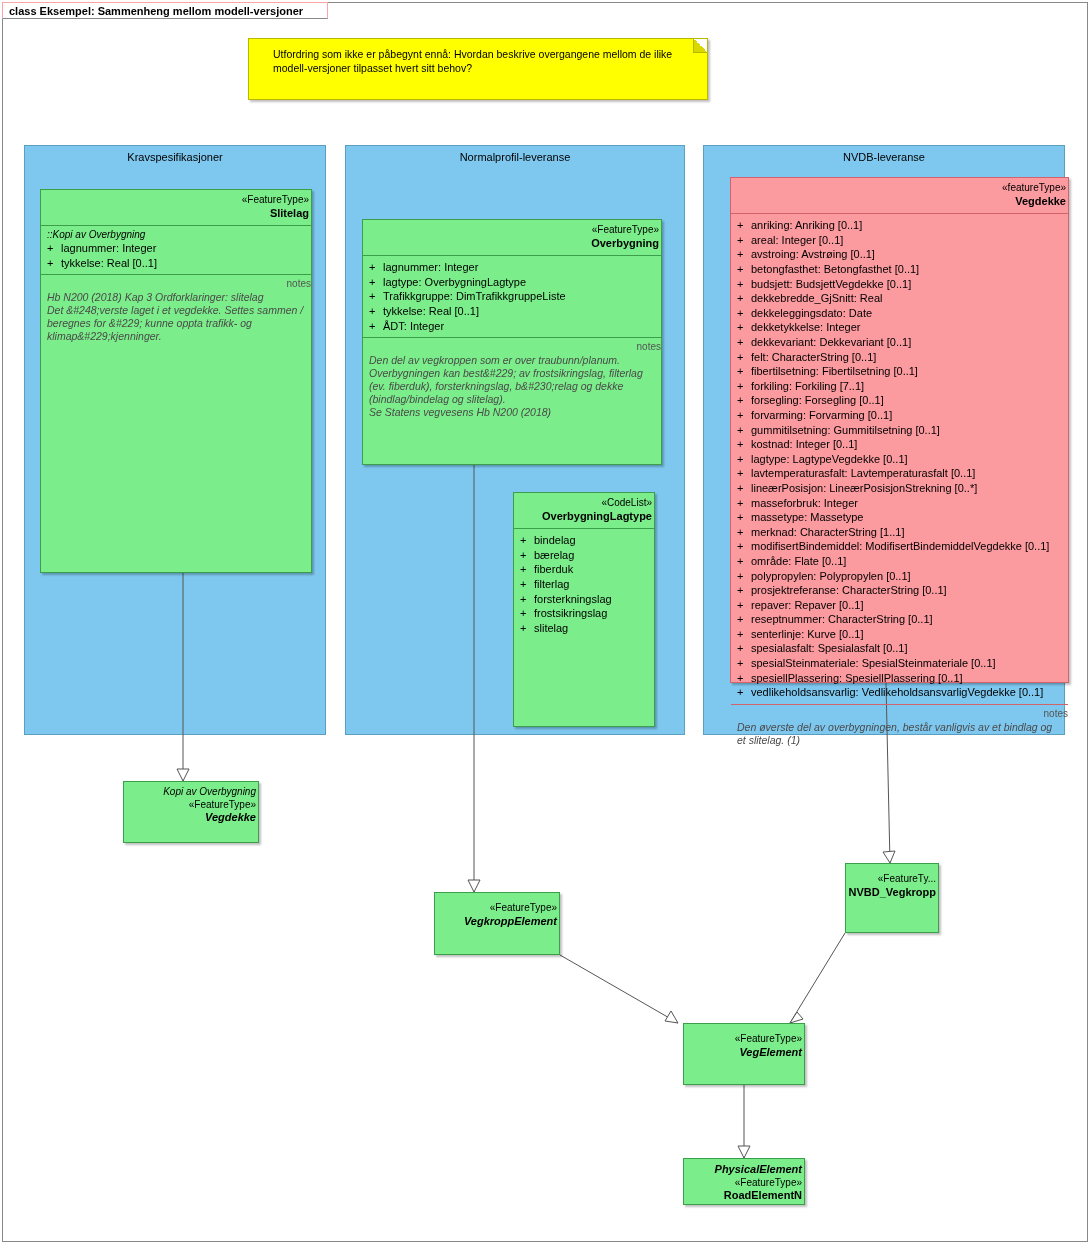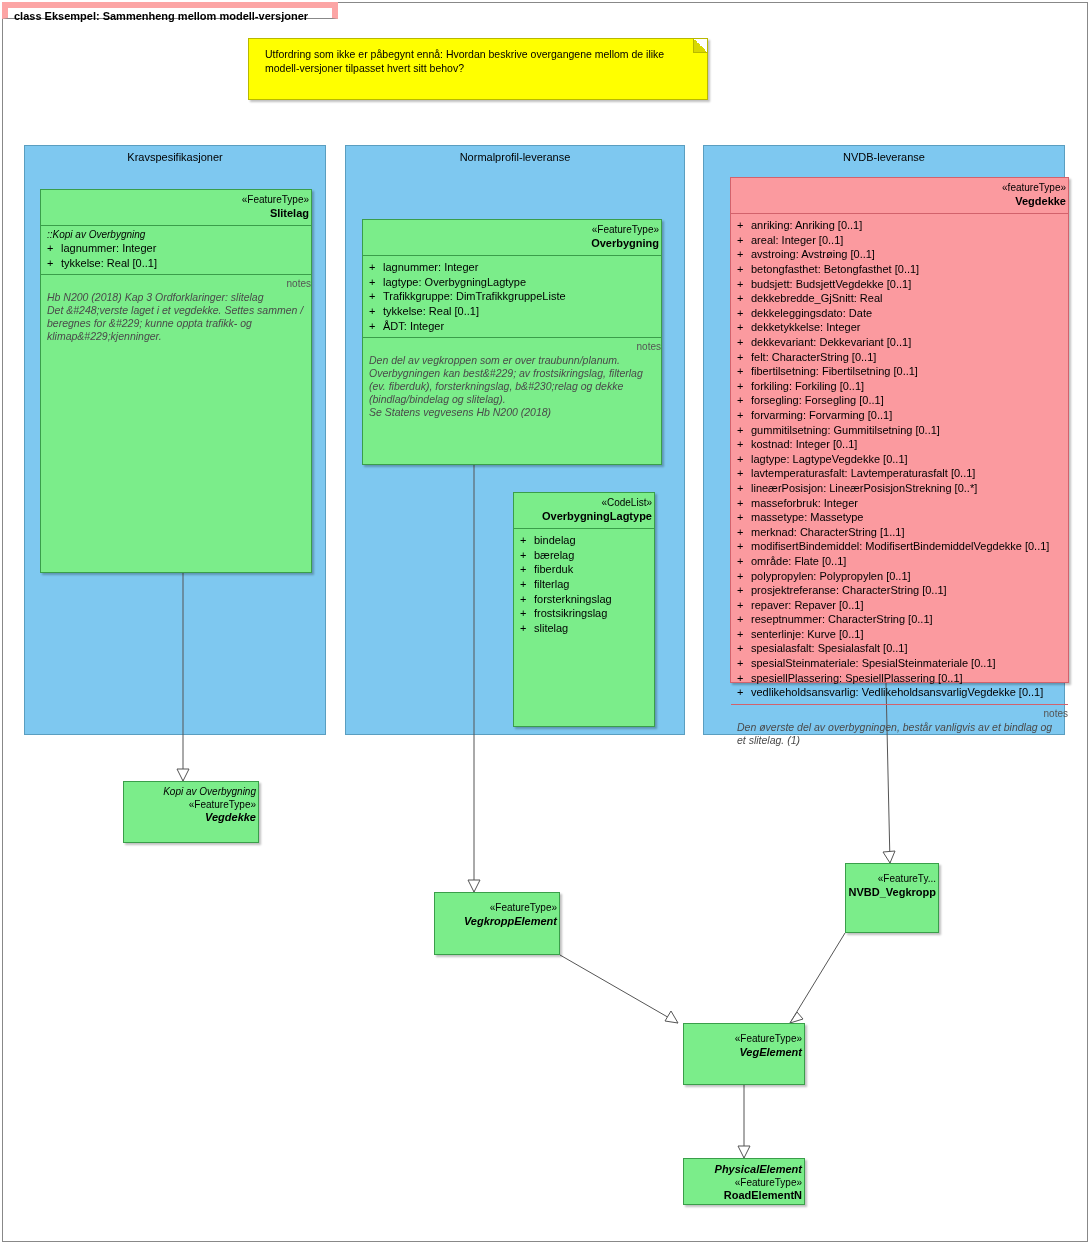--- a/index.html
+++ b/index.html
@@ -11,21 +11,21 @@
     color:#000;
     position:relative;
     overflow:hidden;
   }
   .frame{
     position:absolute;left:2px;top:2px;width:1086px;height:1240px;
     border:1px solid #888;box-sizing:border-box;background:#fff;
   }
   .frame-tab{
     position:absolute;left:2px;top:2px;height:17px;
-    border:6px solid #fca5a5;border-bottom:1px solid #888;
+    border:1px solid #fca5a5;border-bottom:1px solid #888;
     background:#fff;box-sizing:border-box;
     padding:2px 24px 2px 6px;
     font-size:11px;font-weight:bold;
     white-space:nowrap;
   }
   .frame-tab:after{
     content:"";position:absolute;right:0;top:0;width:16px;height:100%;
     background:linear-gradient(to bottom left, #fff 50%, transparent 50%);
   }
 
@@ -95,21 +95,21 @@
 
   
   .note{
     position:absolute;
     background:#ffff00;
     border:1px solid #b8b800;
     box-sizing:border-box;
     box-shadow:2px 2px 2px rgba(0,0,0,0.25);
     font-size:10.5px;
     line-height:14px;
-    padding:8px 16px;
+    padding:8px 24px;
   }
   .note:after{
     content:"";
     position:absolute;right:0;top:0;
     width:14px;height:14px;
     background:linear-gradient(to bottom left,#fff 50%, #d8d800 50%);
     border-left:1px solid #b8b800;
     border-bottom:1px solid #b8b800;
     box-sizing:border-box;
   }
@@ -224,21 +224,21 @@
     <div class="attr"><span class="plus">+</span><span>areal: Integer [0..1]</span></div>
     <div class="attr"><span class="plus">+</span><span>avstroing: Avstrøing [0..1]</span></div>
     <div class="attr"><span class="plus">+</span><span>betongfasthet: Betongfasthet [0..1]</span></div>
     <div class="attr"><span class="plus">+</span><span>budsjett: BudsjettVegdekke [0..1]</span></div>
     <div class="attr"><span class="plus">+</span><span>dekkebredde_GjSnitt: Real</span></div>
     <div class="attr"><span class="plus">+</span><span>dekkeleggingsdato: Date</span></div>
     <div class="attr"><span class="plus">+</span><span>dekketykkelse: Integer</span></div>
     <div class="attr"><span class="plus">+</span><span>dekkevariant: Dekkevariant [0..1]</span></div>
     <div class="attr"><span class="plus">+</span><span>felt: CharacterString [0..1]</span></div>
     <div class="attr"><span class="plus">+</span><span>fibertilsetning: Fibertilsetning [0..1]</span></div>
-    <div class="attr"><span class="plus">+</span><span>forkiling: Forkiling [0..1]</span></div>
+    <div class="attr"><span class="plus">+</span><span>forkiling: Forkiling [7..1]</span></div>
     <div class="attr"><span class="plus">+</span><span>forsegling: Forsegling [0..1]</span></div>
     <div class="attr"><span class="plus">+</span><span>forvarming: Forvarming [0..1]</span></div>
     <div class="attr"><span class="plus">+</span><span>gummitilsetning: Gummitilsetning [0..1]</span></div>
     <div class="attr"><span class="plus">+</span><span>kostnad: Integer [0..1]</span></div>
     <div class="attr"><span class="plus">+</span><span>lagtype: LagtypeVegdekke [0..1]</span></div>
     <div class="attr"><span class="plus">+</span><span>lavtemperaturasfalt: Lavtemperaturasfalt [0..1]</span></div>
     <div class="attr"><span class="plus">+</span><span>lineærPosisjon: LineærPosisjonStrekning [0..*]</span></div>
     <div class="attr"><span class="plus">+</span><span>masseforbruk: Integer</span></div>
     <div class="attr"><span class="plus">+</span><span>massetype: Massetype</span></div>
     <div class="attr"><span class="plus">+</span><span>merknad: CharacterString [1..1]</span></div>

